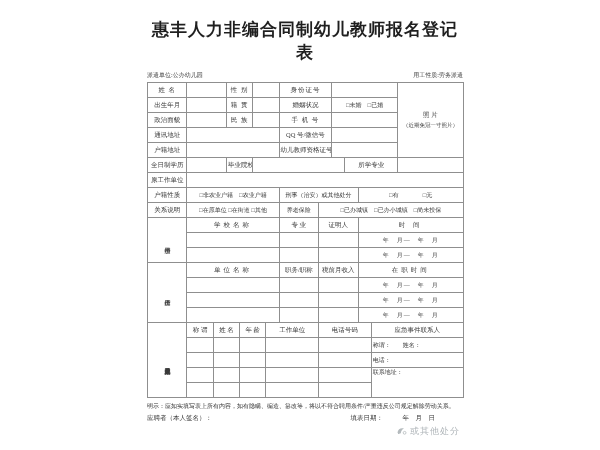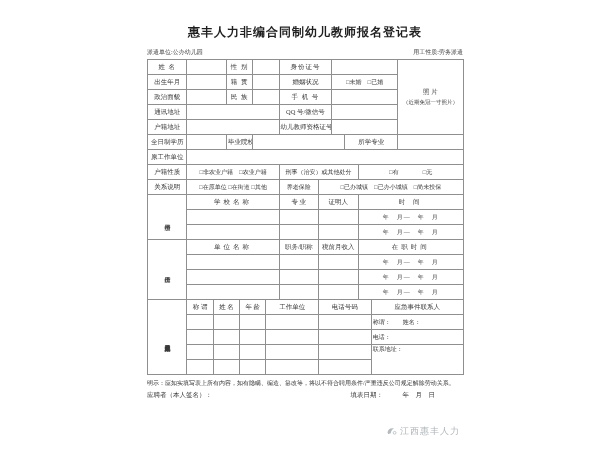--- a/index.html
+++ b/index.html
@@ -2,22 +2,22 @@
 <html><head>
 <meta charset="utf-8">
 <style>
   html,body{margin:0;padding:0;}
   body{
     width:600px;height:450px;background:#ffffff;position:relative;
     font-family:"Liberation Serif","DejaVu Serif",serif;color:#3a3a3a;
   }
   .doc{position:absolute;left:147px;top:18px;width:316px;}
   .attachment{font-size:9px;font-weight:bold;color:#2b2b2b;letter-spacing:1px;}
-  .title{font-size:12px;font-weight:bold;text-align:center;color:#1f1f1f;
-         letter-spacing:1px;margin-top:6px;}
+  .title{font-size:17px;font-weight:bold;text-align:center;color:#1f1f1f;
+         letter-spacing:1px;}
   .subhead{display:flex;justify-content:space-between;align-items:flex-end;
            font-size:6px;color:#444;margin:7px 0 2px 0;}
   table{border-collapse:collapse;table-layout:fixed;width:316px;}
   td{border:1px solid #8f8f8f;font-size:6.5px;color:#3a3a3a;text-align:center;
      padding:0 1px;height:14px;overflow:hidden;white-space:nowrap;}
   td.lbl{letter-spacing:1px;}
   td.left{text-align:left;}
   .opts{font-size:6px;letter-spacing:0;}
   .vcell{padding:0;}
   .vert{writing-mode:vertical-rl;text-orientation:upright;font-size:6px;
@@ -229,14 +229,14 @@
 
 </div>
 
 <div class="logo">
   <span>
     <svg width="11" height="10" viewBox="0 0 11 10">
       <path d="M1.5 6.5 C2 3 5 1.5 8 2.5 C6 3.5 5 5 4.8 7.2 C3.5 8 2 7.8 1.5 6.5 Z" fill="#b4babd"></path>
       <circle cx="8.6" cy="6.8" r="1.4" fill="none" stroke="#b4babd" stroke-width="0.8"></circle>
     </svg>
   </span>
-  <span>江西惠丰人力</span>
+  <span>或其他处分</span>
 </div>
 
 </body></html>

